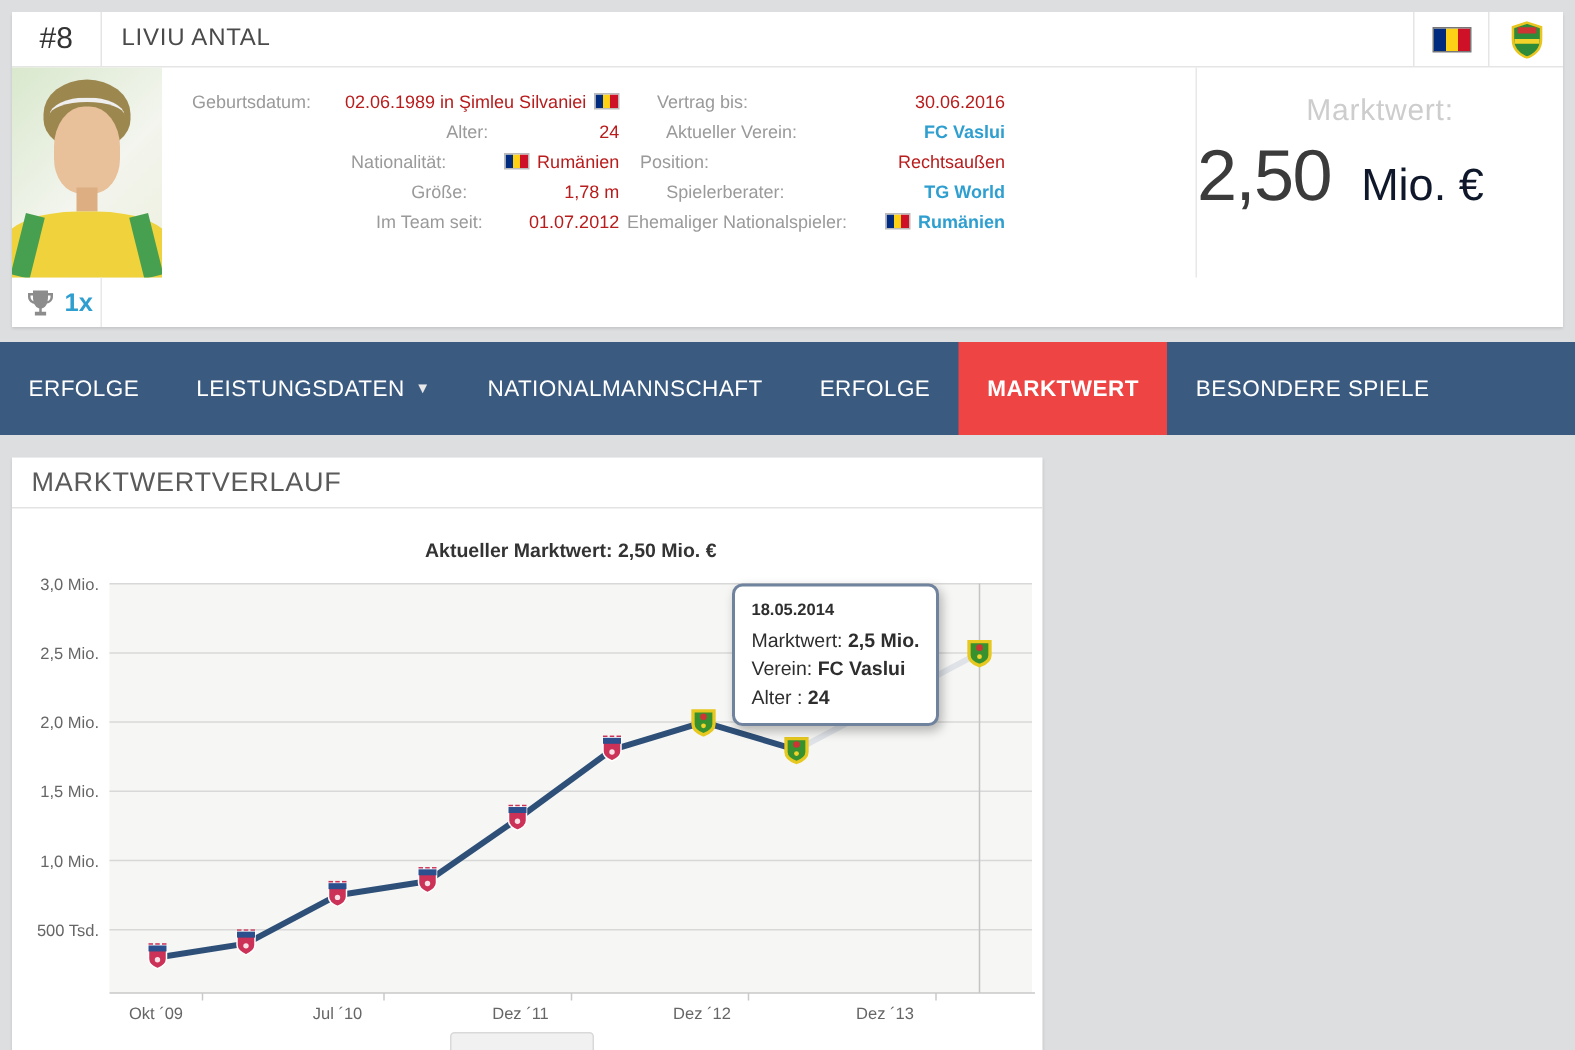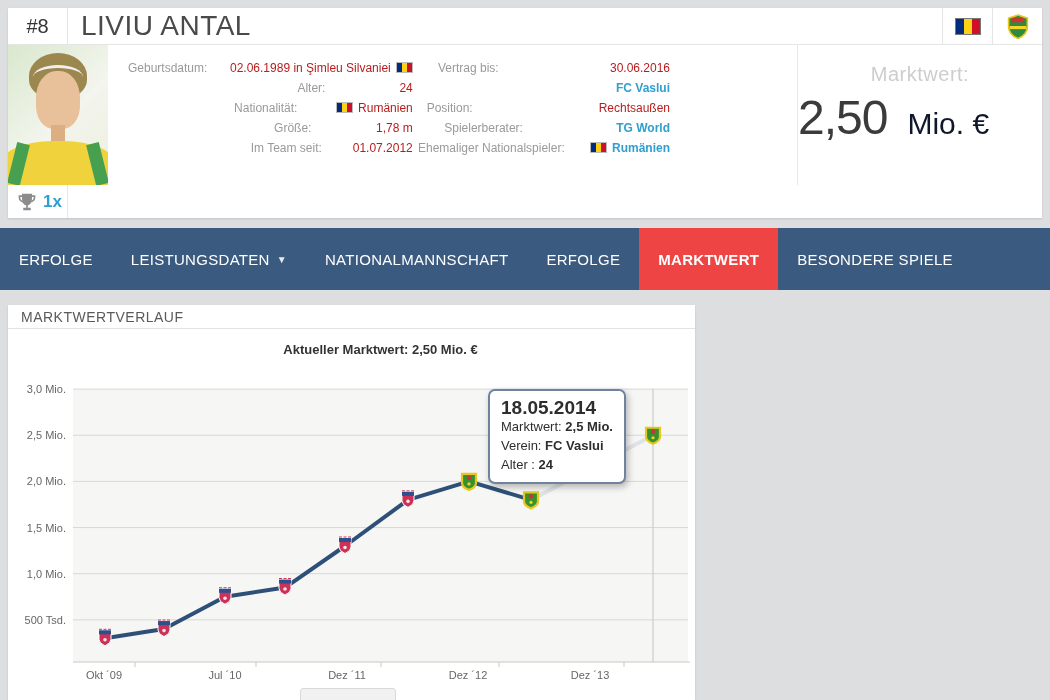--- a/index.html
+++ b/index.html
@@ -3,21 +3,21 @@
 <meta charset="utf-8">
 <style>
   * { margin:0; padding:0; box-sizing:border-box; }
   html,body { width:1050px; height:700px; overflow:hidden; }
   body { background:#dcdee0; font-family:"Liberation Sans", sans-serif; color:#333; position:relative; }
 
   
   .header-card { position:absolute; left:8px; top:8px; width:1034px; height:210px; background:#fff; box-shadow:0 1px 2px rgba(0,0,0,.12); }
   .title-row { position:absolute; left:0; top:0; right:0; height:37px; border-bottom:1px solid #e5e5e5; display:flex; align-items:center; }
   .num-box { width:60px; height:100%; border-right:1px solid #e5e5e5; display:flex; align-items:center; justify-content:center; font-size:20px; color:#333; }
-  .player-name { padding-left:13px; font-size:28px; font-weight:400; color:#4a4a4a; letter-spacing:.5px; flex:1; }
+  .player-name { padding-left:13px; font-size:16px; font-weight:400; color:#4a4a4a; letter-spacing:.5px; flex:1; }
   .title-flags { height:100%; display:flex; }
   .flag-cell { width:50px; height:100%; border-left:1px solid #e5e5e5; display:flex; align-items:center; justify-content:center; }
   .ro-flag-big { width:26px; height:17px; border:1px solid #777;
       background:linear-gradient(90deg,#002b7f 0 33.3%,#fcd116 33.3% 66.6%,#ce1126 66.6% 100%); }
 
   .photo { position:absolute; left:0; top:37px; width:100px; height:140px; overflow:hidden;
       background:linear-gradient(135deg,#d9e8cd 0%,#f3f5ee 55%,#ecefdd 100%); }
   .photo .hair { position:absolute; left:21px; top:8px; width:58px; height:46px; background:#9c874f; border-radius:50% 50% 42% 42%; }
   .photo .face { position:absolute; left:28px; top:26px; width:44px; height:58px; background:#e8c09a; border-radius:46% 46% 40% 40%; }
   .photo .band { position:absolute; left:25px; top:20px; width:50px; height:24px; border-top:3px solid #efefef; border-radius:50%; }
@@ -50,29 +50,29 @@
   .trophy-count { color:#2f9fd0; font-weight:700; font-size:17px; }
 
   
   .nav { position:absolute; left:0; top:228px; width:1050px; height:62px; background:#3a5a80; display:flex; align-items:stretch; }
   .nav-item { display:flex; align-items:center; padding:0 19px; color:#fff; font-size:15px; letter-spacing:.3px; cursor:pointer; white-space:nowrap; }
   .nav-item.active { background:#ef4444;font-weight:bold; }
   .nav-caret { font-size:10px; margin-left:7px; color:#e8e8e8; }
 
   
   .main-card { position:absolute; left:8px; top:305px; width:687px; height:395px; background:#fff; box-shadow:0 1px 2px rgba(0,0,0,.12); overflow:hidden; }
-  .section-head { height:24px; border-bottom:1px solid #e3e3e3; display:flex; align-items:center; padding-left:13px;
-      font-size:14px; font-weight:300; color:#5a5a5a; letter-spacing:.5px; }
-  .chart-title { position:absolute; left:65px; top:37px; width:615px; text-align:center; font-size:13px; font-weight:700; color:#333; }
+  .section-head { height:34px; border-bottom:1px solid #e3e3e3; display:flex; align-items:center; padding-left:13px;
+      font-size:18px; font-weight:300; color:#5a5a5a; letter-spacing:.5px; }
+  .chart-title { position:absolute; left:65px; top:54px; width:615px; text-align:center; font-size:13px; font-weight:700; color:#333; }
   .chart-svg { position:absolute; left:0; top:75px; }
 
   .tooltip { position:absolute; left:480px; top:84px; background:#fff; border:2px solid #70839e; border-radius:7px;
       padding:7px 11px 8px 11px; font-size:13px; line-height:19px; color:#2e2e2e; white-space:nowrap;
       box-shadow:2px 3px 7px rgba(0,0,0,.28); z-index:5; }
-  .tooltip .tt-date { font-weight:700; font-size:19px; }
+  .tooltip .tt-date { font-weight:700; font-size:11px; }
   .tooltip .tt-val { font-weight:700; }
 
   .partial-button { position:absolute; left:292px; top:383px; width:96px; height:26px; background:#f1f1f1; border:1px solid #d9d9d9; border-radius:3px; cursor:pointer; }
 
   svg text { font-family:"Liberation Sans", sans-serif; }
 </style>
 </head>
 <body>
 
 <div class="header-card">
@@ -125,20 +125,21 @@
       <span class="fact-value">01.07.2012</span>
     </div>
   </div>
 
   <div class="facts right">
     <div class="fact-row">
       <span class="fact-label">Vertrag bis:</span>
       <span class="fact-value">30.06.2016</span>
     </div>
     <div class="fact-row">
+      <span class="fact-label">Aktueller Verein:</span>
       <span class="fact-value link">FC Vaslui</span>
     </div>
     <div class="fact-row">
       <span class="fact-label">Position:</span>
       <span class="fact-value">Rechtsaußen</span>
     </div>
     <div class="fact-row">
       <span class="fact-label">Spielerberater:</span>
       <span class="fact-value link">TG World</span>
     </div>

